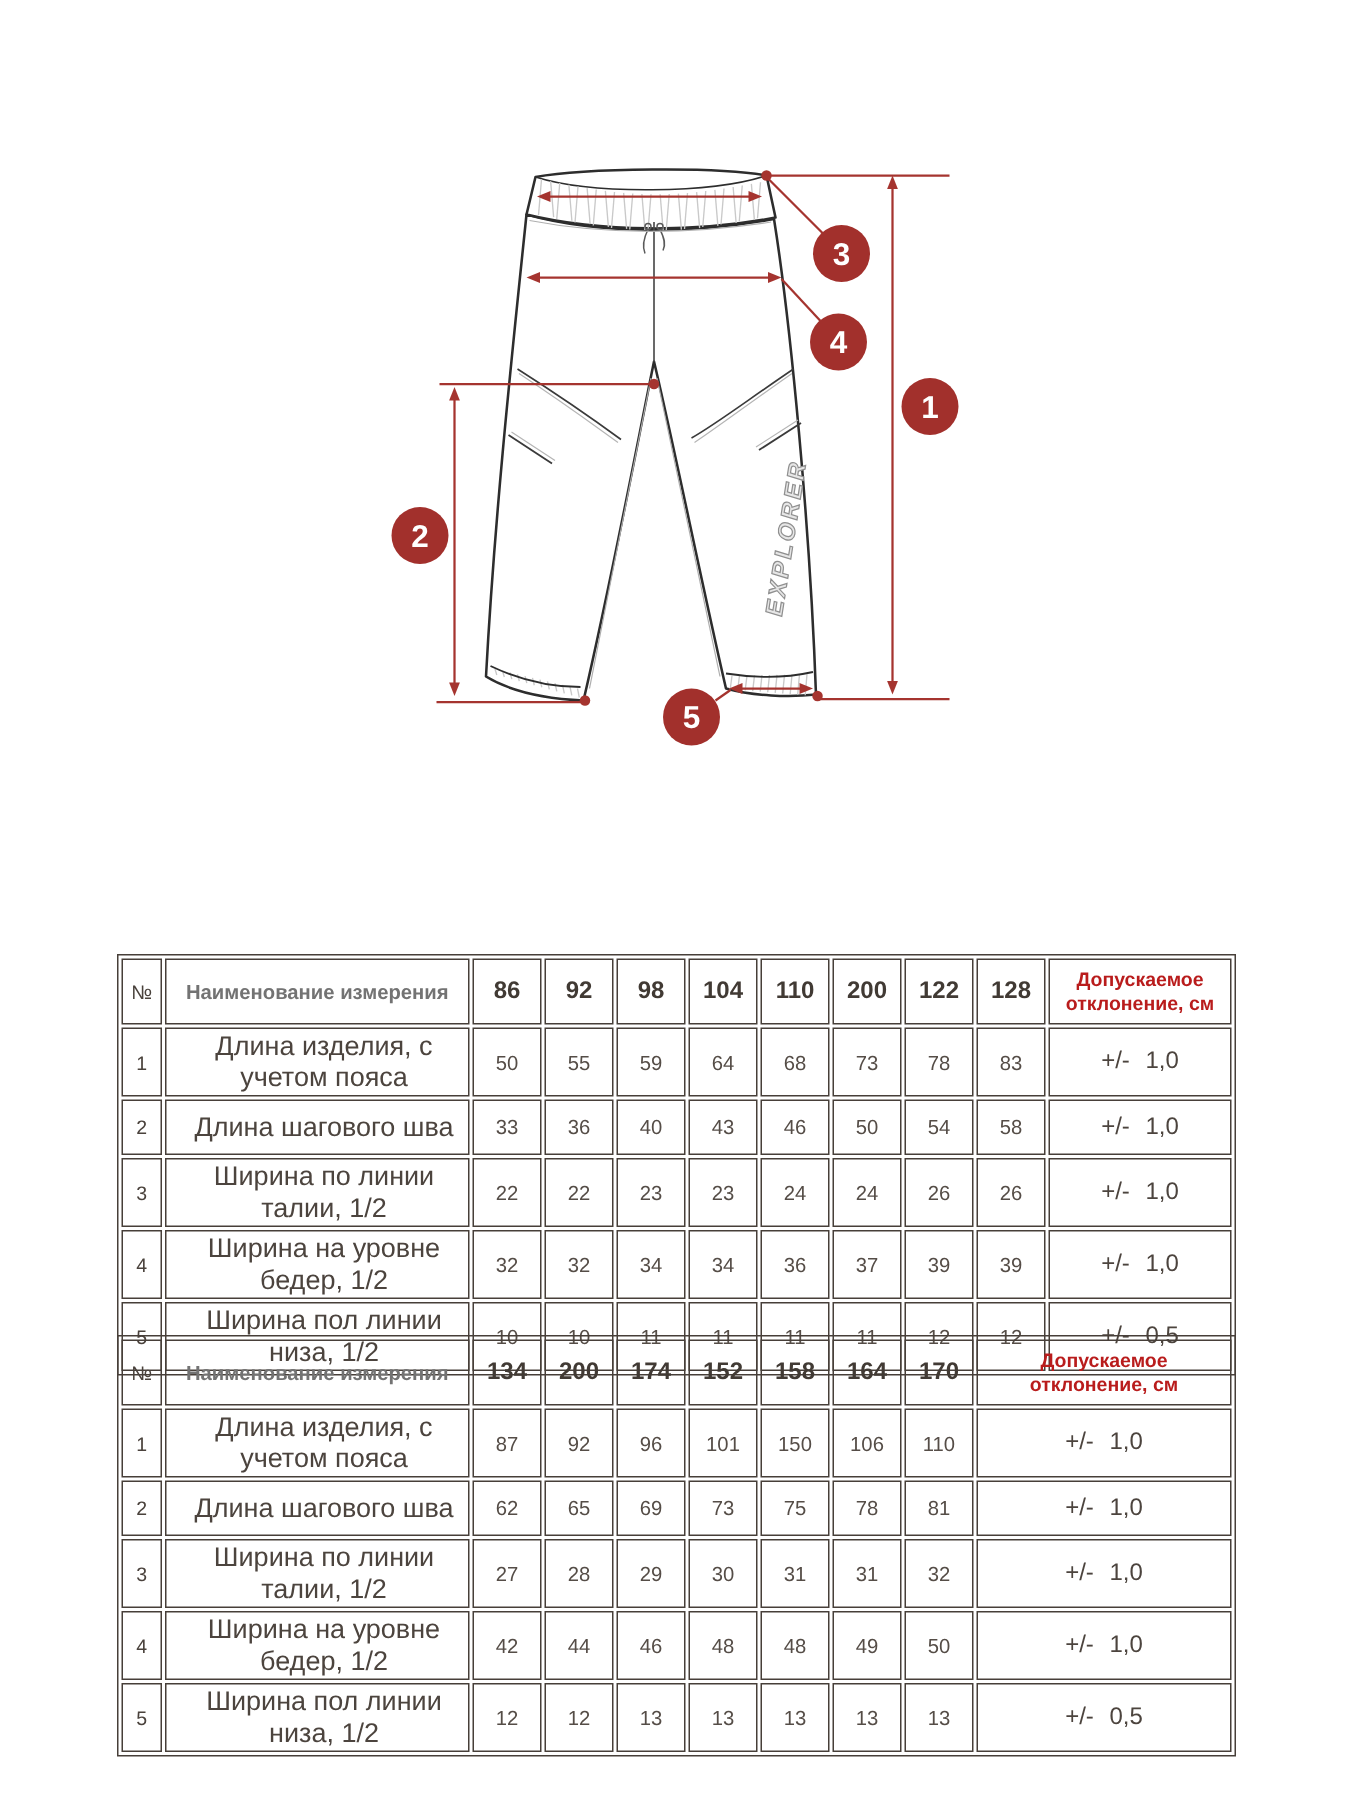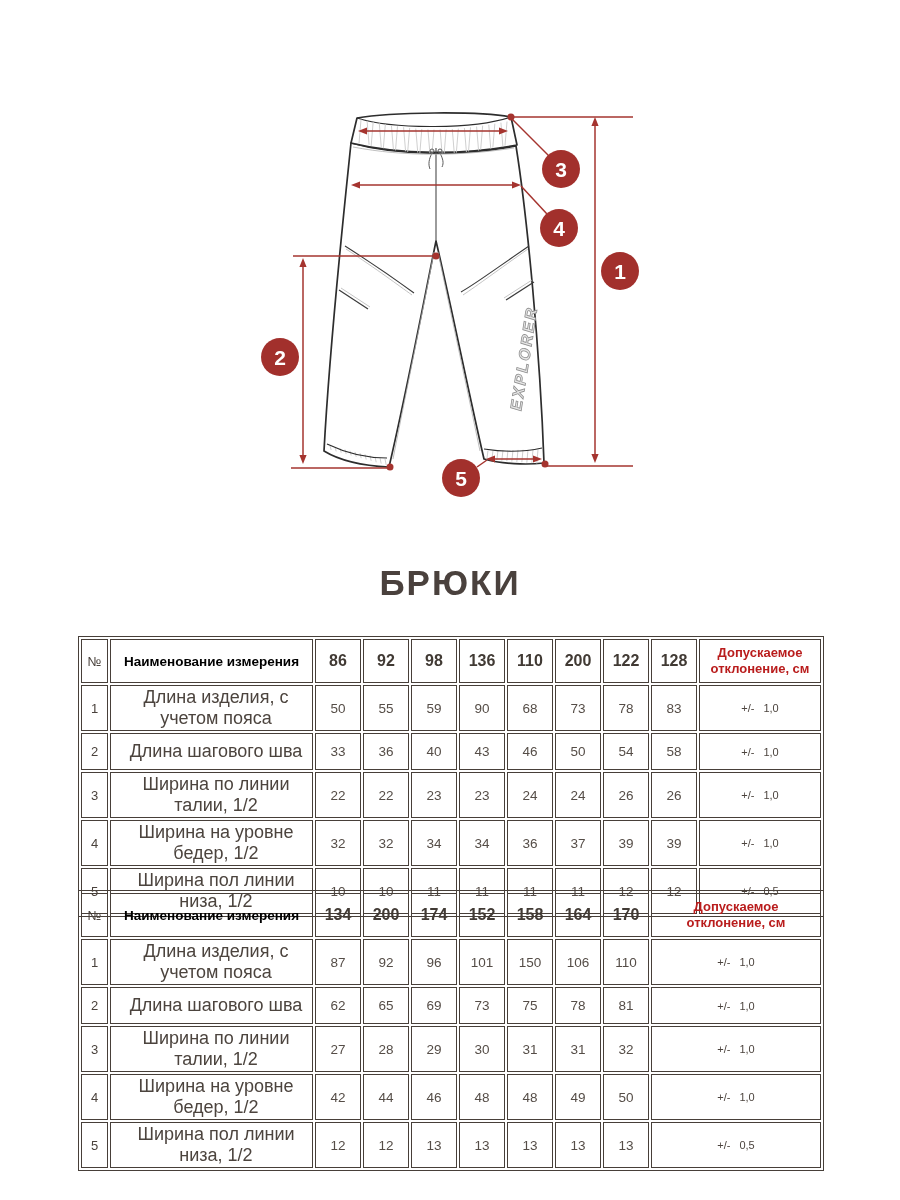--- a/index.html
+++ b/index.html
@@ -8,27 +8,27 @@
   #drawing{position:absolute;left:0;top:0;}
   #title{position:absolute;left:0;top:563px;width:900px;text-align:center;
          font-size:35px;font-weight:bold;letter-spacing:2px;color:#4a413d;}
   .tbl-wrap{position:absolute;left:78px;width:744px;}
   #t1{top:636px;} #t2{top:890px;}
   table.size-table{border-collapse:separate;border-spacing:2px;table-layout:fixed;
         width:744px;border:1.5px solid #473f39;}
   table.size-table th,table.size-table td{border:1.5px solid #473f39;text-align:center;
         vertical-align:middle;overflow:hidden;}
   th.h-num{font-size:13px;font-weight:normal;height:40px;}
-  th.h-name{font-size:13.5px;font-weight:bold;color:#000000;margin-top:32px;}
+  th.h-name{font-size:13.5px;font-weight:bold;color:#737373;margin-top:32px;}
   th.h-size{font-size:16px;font-weight:bold;color:#413a34;}
   th.h-dev{font-size:13px;font-weight:bold;color:#b91c1c;line-height:1.25;padding:2px 6px;}
   td.c-num{font-size:13px;height:33px;}
   td.c-name{font-size:18px;text-align:left;padding-left:10px;color:#4c443e;}
   td.c-val{font-size:13.5px;color:#554d47;}
-  td.c-dev{font-size:11px;color:#4c443e;word-spacing:6px;}
+  td.c-dev{font-size:16px;color:#4c443e;word-spacing:6px;}
 </style>
 </head>
 <body>
 
 <div id="page">
 
   <svg id="drawing" width="900" height="545" viewBox="0 0 900 545">
 
     <g fill="#ffffff" stroke="#2d2d2d" stroke-width="1.7" stroke-linejoin="round">
 
@@ -194,21 +194,20 @@
         <circle cx="559" cy="228" r="19" fill="#a2302c"></circle>
         <text x="559" y="235.5" fill="#ffffff">4</text>
       </g>
       <g>
         <circle cx="461" cy="478" r="19" fill="#a2302c"></circle>
         <text x="461" y="485.5" fill="#ffffff">5</text>
       </g>
     </g>
   </svg>
 
-  <div id="title">БРЮКИ</div>
 
   <div class="tbl-wrap" id="t1">
     <table class="size-table">
         <colgroup>
           <col style="width: 27px;">
           <col style="width: 203px;">
           <col style="width: 46px;">
           <col style="width: 46px;">
           <col style="width: 46px;">
           <col style="width: 46px;">
@@ -218,36 +217,36 @@
           <col style="width: 46px;">
           <col style="width: 122px;">
         </colgroup>
         <thead>
           <tr>
             <th class="h-num">№</th>
             <th class="h-name">Наименование измерения</th>
             <th class="h-size">86</th>
             <th class="h-size">92</th>
             <th class="h-size">98</th>
-            <th class="h-size">136</th>
+            <th class="h-size">104</th>
             <th class="h-size">110</th>
             <th class="h-size">200</th>
             <th class="h-size">122</th>
             <th class="h-size">128</th>
             <th class="h-dev">Допускаемое отклонение, см</th>
           </tr>
         </thead>
         <tbody>
           <tr>
             <td class="c-num">1</td>
             <td class="c-name">Длина изделия, с учетом пояса</td>
             <td class="c-val">50</td>
             <td class="c-val">55</td>
             <td class="c-val">59</td>
-            <td class="c-val">90</td>
+            <td class="c-val">64</td>
             <td class="c-val">68</td>
             <td class="c-val">73</td>
             <td class="c-val">78</td>
             <td class="c-val">83</td>
             <td class="c-dev">+/- 1,0</td>
           </tr>
           <tr>
             <td class="c-num">2</td>
             <td class="c-name">Длина шагового шва</td>
             <td class="c-val">33</td>

